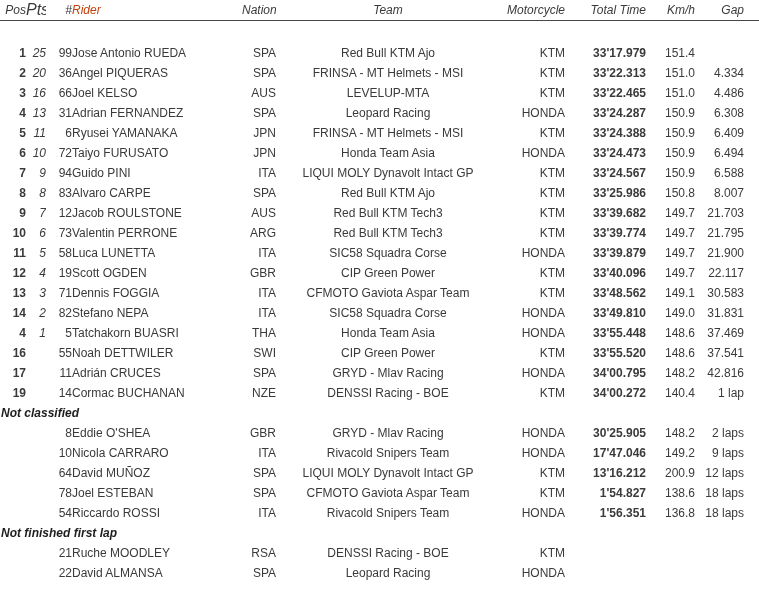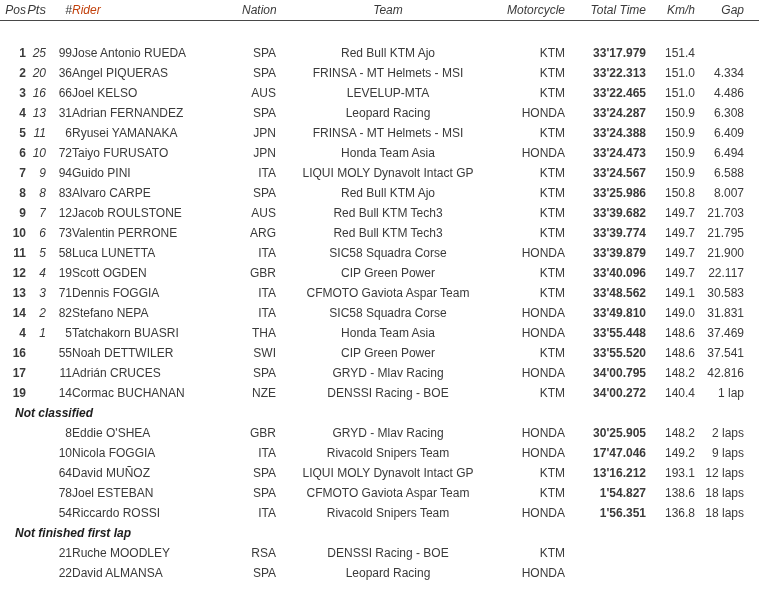--- a/index.html
+++ b/index.html
@@ -55,21 +55,21 @@
   thead th.c-nation, thead th.c-motorcycle, thead th.c-total_time,
   thead th.c-kmh, thead th.c-gap { text-align: right; font-weight: 400; color:#3a3a3a; }
   thead th.c-pos { text-align: right; }
   
   tr.spacer-row td { height: 22px; border: none; }
   
   tr.section-row td {
     font-weight: 700;
     font-style: italic;
     color: #1e1e1e;
-    padding-left: 15px;
+    padding-left: 1px;
     text-align: left;
   }
 </style>
 </head>
 <body>
 
 <div class="page">
   <table class="results">
     <colgroup>
       <col style="width:26px">
@@ -80,21 +80,21 @@
       <col style="width:224px">
       <col style="width:65px">
       <col style="width:81px">
       <col style="width:49px">
       <col style="width:49px">
       <col style="width:15px">
     </colgroup>
     <thead>
       <tr>
         <th class="c-pos">Pos</th>
-        <th class="c-pts" style="font-size:13px;">Pts</th>
+        <th class="c-pts" style="font-size:16px;">Pts</th>
         <th class="c-num">#</th>
         <th class="c-rider" style="font-weight:400;color:#c2410c;">Rider</th>
         <th class="c-nation">Nation</th>
         <th class="c-team">Team</th>
         <th class="c-motorcycle">Motorcycle</th>
         <th class="c-total_time" style="font-weight:400;color:#3a3a3a;margin-top:20px;">Total Time</th>
         <th class="c-kmh">Km/h</th>
         <th class="c-gap">Gap</th>
         <th></th>
       </tr>
@@ -356,39 +356,39 @@
           <td class="c-motorcycle">HONDA</td>
           <td class="c-total_time">30'25.905</td>
           <td class="c-kmh">148.2</td>
           <td class="c-gap">2 laps</td>
           <td></td>
         </tr>
         <tr>
           <td class="c-pos"></td>
           <td class="c-pts"></td>
           <td class="c-num">10</td>
-          <td class="c-rider">Nicola FOGGIA</td>
+          <td class="c-rider">Nicola CARRARO</td>
           <td class="c-nation">ITA</td>
           <td class="c-team">Rivacold Snipers Team</td>
           <td class="c-motorcycle">HONDA</td>
           <td class="c-total_time">17'47.046</td>
           <td class="c-kmh">149.2</td>
           <td class="c-gap">9 laps</td>
           <td></td>
         </tr>
         <tr>
           <td class="c-pos"></td>
           <td class="c-pts"></td>
           <td class="c-num">64</td>
           <td class="c-rider">David MUÑOZ</td>
           <td class="c-nation">SPA</td>
           <td class="c-team">LIQUI MOLY Dynavolt Intact GP</td>
           <td class="c-motorcycle">KTM</td>
           <td class="c-total_time">13'16.212</td>
-          <td class="c-kmh">193.1</td>
+          <td class="c-kmh">200.9</td>
           <td class="c-gap">12 laps</td>
           <td></td>
         </tr>
         <tr>
           <td class="c-pos"></td>
           <td class="c-pts"></td>
           <td class="c-num">78</td>
           <td class="c-rider">Joel ESTEBAN</td>
           <td class="c-nation">SPA</td>
           <td class="c-team">CFMOTO Gaviota Aspar Team</td>

